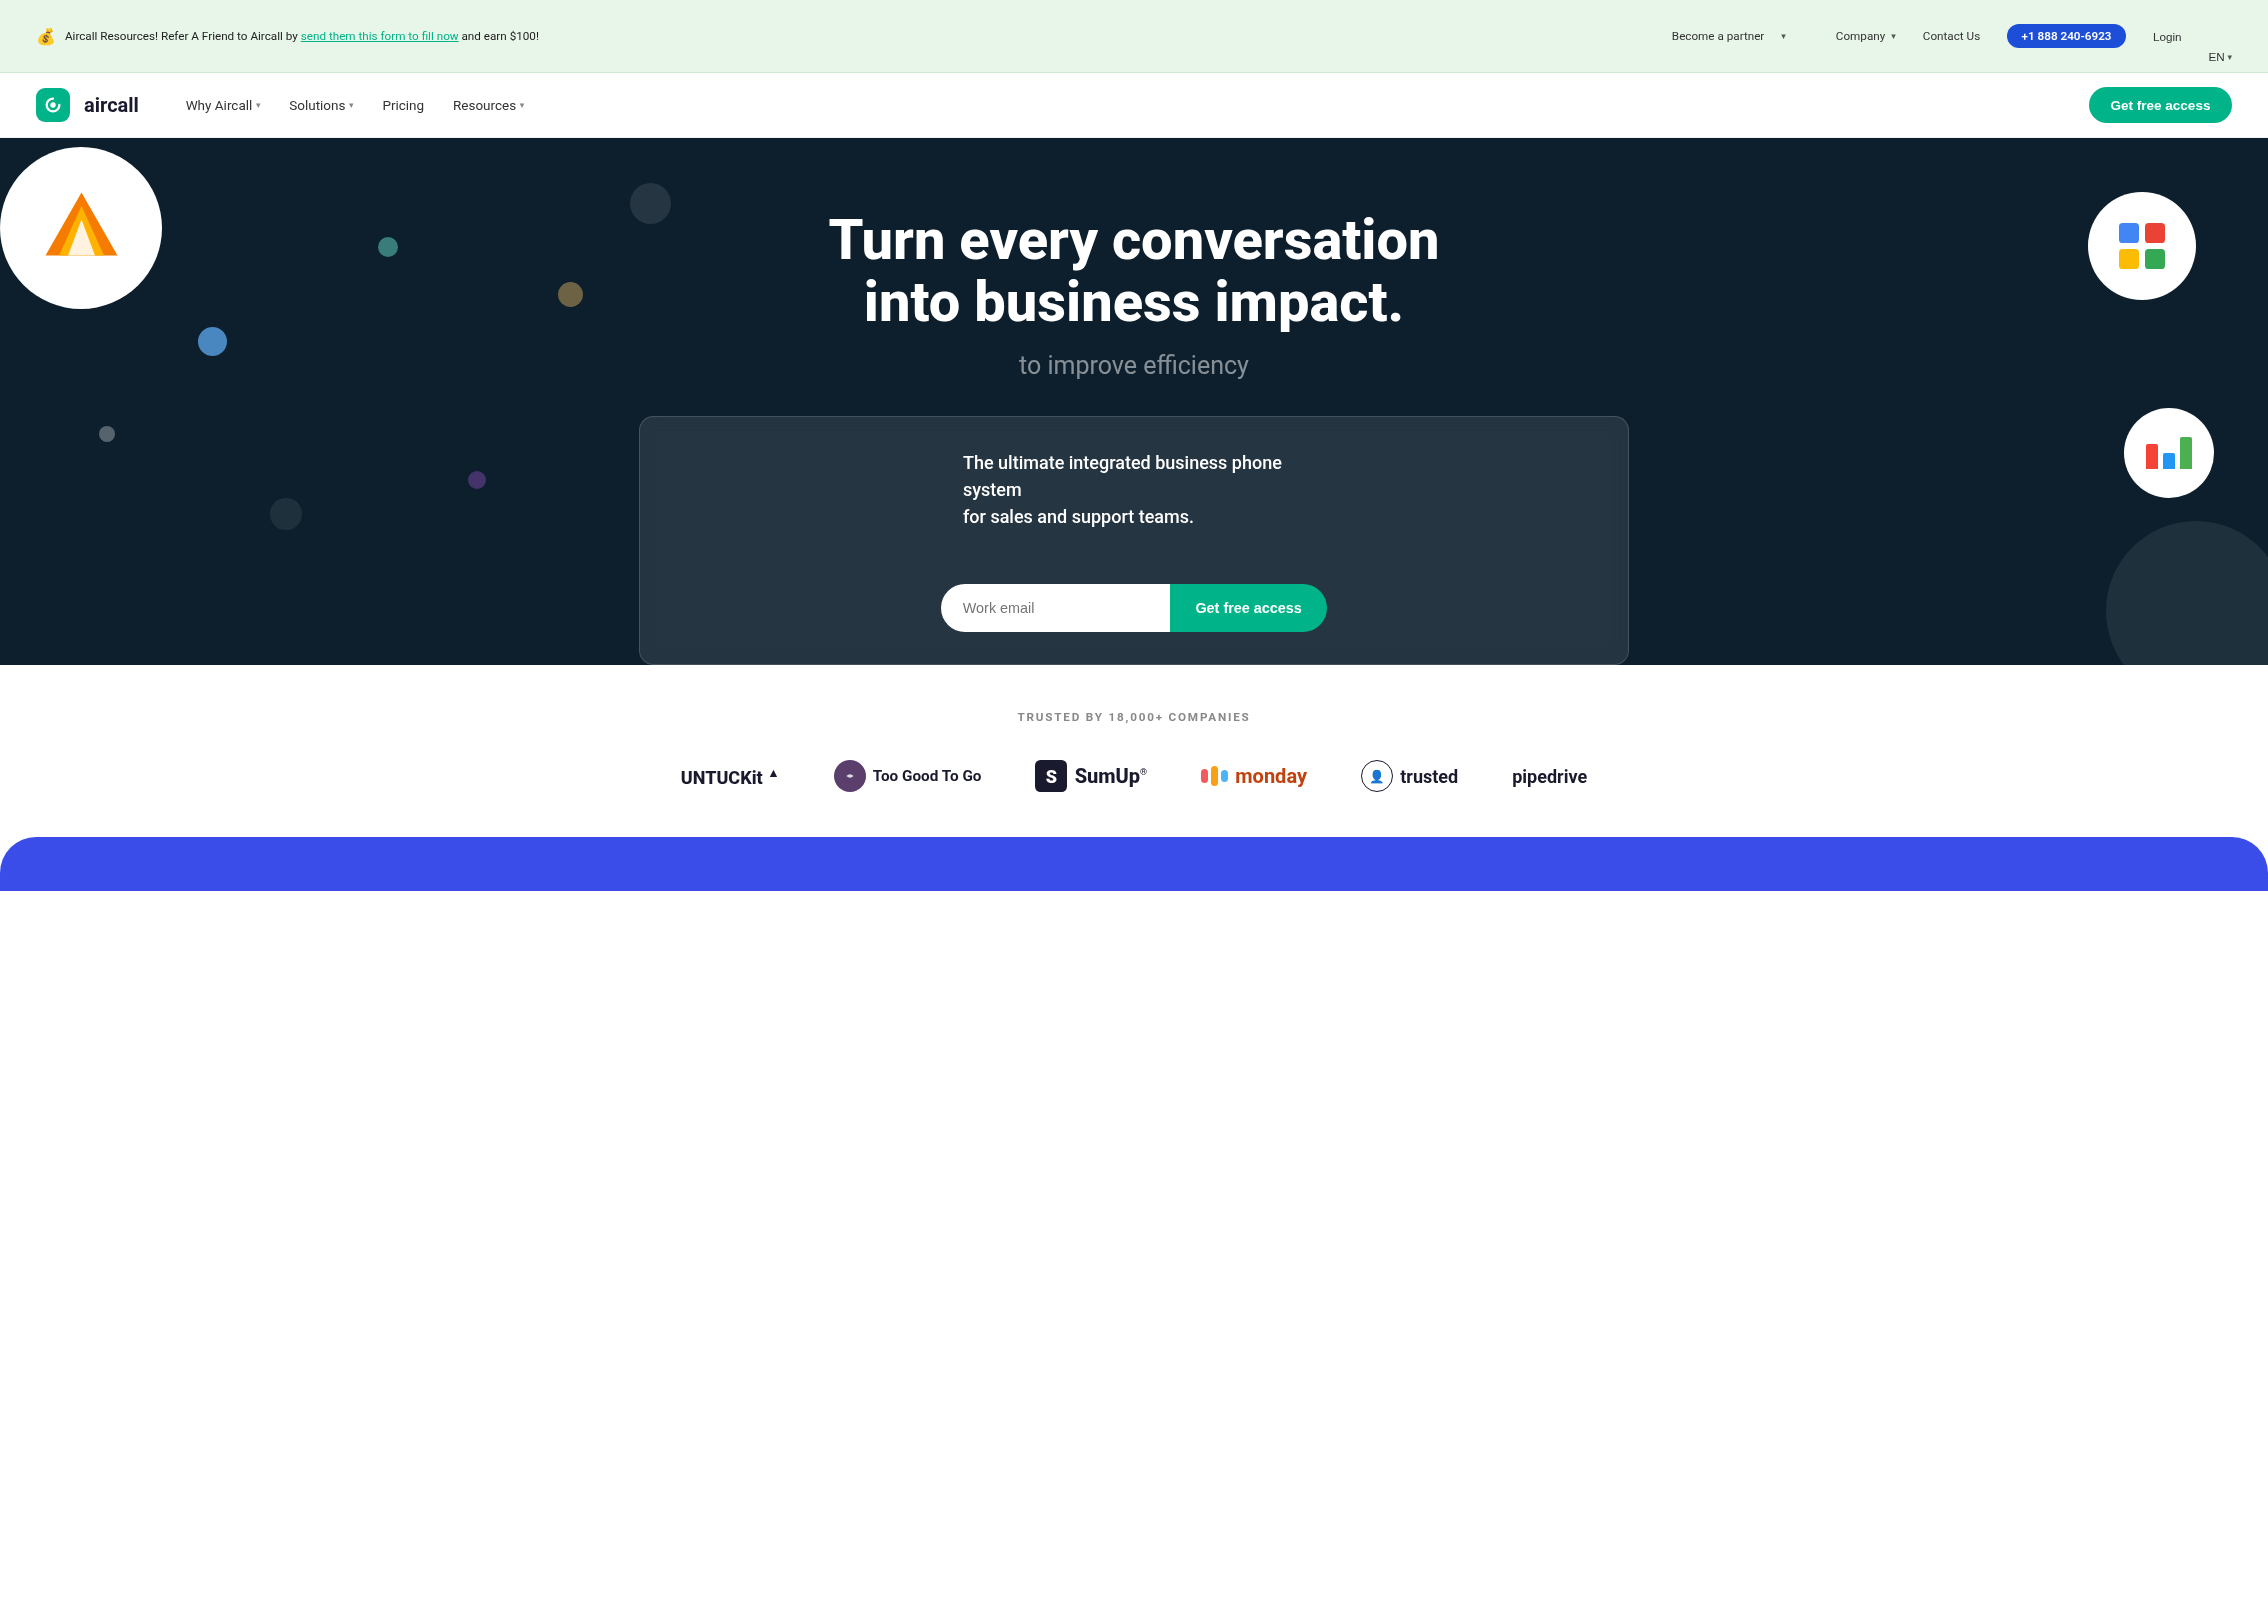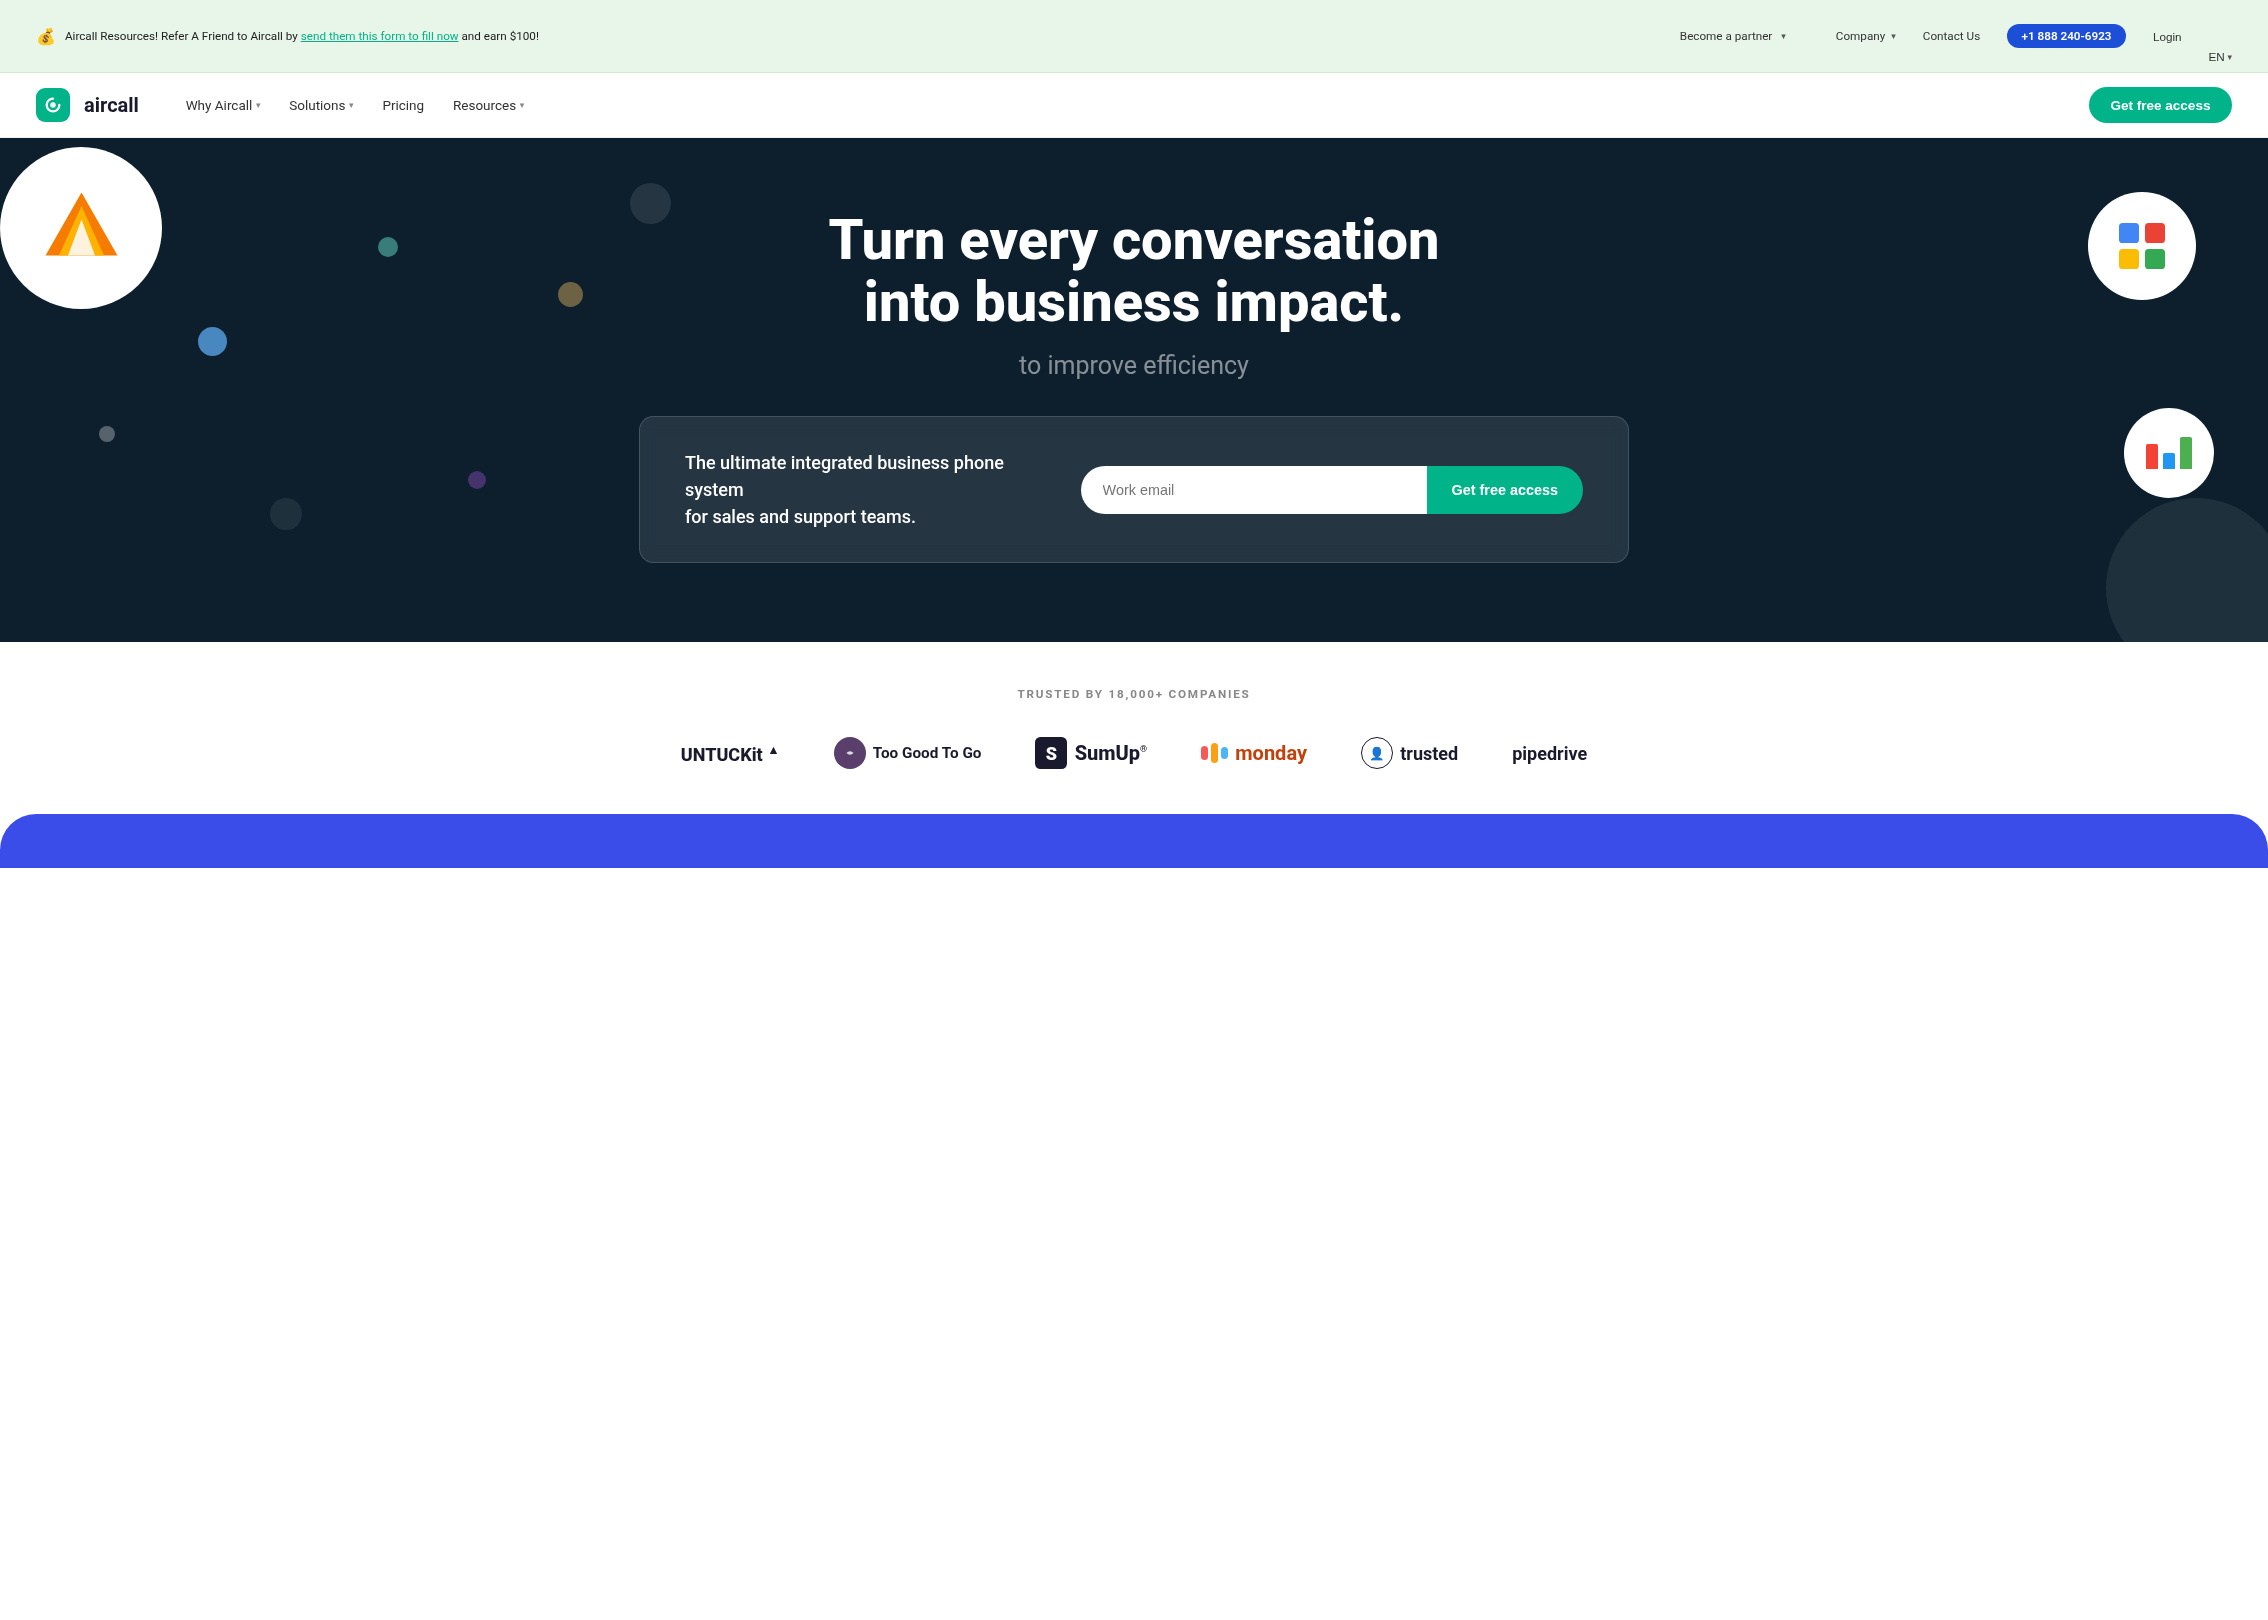--- a/index.html
+++ b/index.html
@@ -133,20 +133,21 @@
       border: 0.9px solid rgba(255,255,255,0.15);
       border-radius: 14.4px;
       padding: 32px 45px;
       display: flex;
       align-items: center;
       justify-content: space-between;
       gap: 54px;
       margin: 36px 54px 0;
       width: calc(100% - 108px);
       max-width: 990px;
+      flex-direction: column;
     }
     .cta-box-text {
       color: white;
       font-size: 18px;
       font-weight: 500;
       line-height: 1.5;
       max-width: 342px;
     }
     .cta-form {
       display: flex;
@@ -270,21 +271,21 @@
 <body>
 
 <div class="top-banner">
   <div class="top-banner-left">
     <span class="top-banner-emoji">💰</span>
     <span>
       <span>Aircall Resources! Refer A Friend to Aircall by </span><a class="top-banner-link">send them this form to fill now</a><span> and earn $100!</span>
     </span>
   </div>
   <div class="top-banner-right">
-    <a style="color:#333;text-decoration:none;font-size:11.7px;display:flex;align-items:center;gap:9px;">
+    <a style="color:#333;text-decoration:none;font-size:11.7px;display:flex;align-items:center;gap:17px;">
       <span>Become a partner</span>
       <span class="chevron">▾</span>
     </a>
     <a style="color:#333;text-decoration:none;font-size:11.7px;display:flex;align-items:center;gap:6px;margin-left:23px;">
       <span>Company</span>
       <span class="chevron">▾</span>
     </a>
     <a style="color:#333;text-decoration:none;font-size:11.7px;">
       <span>Contact Us</span>
     </a>

